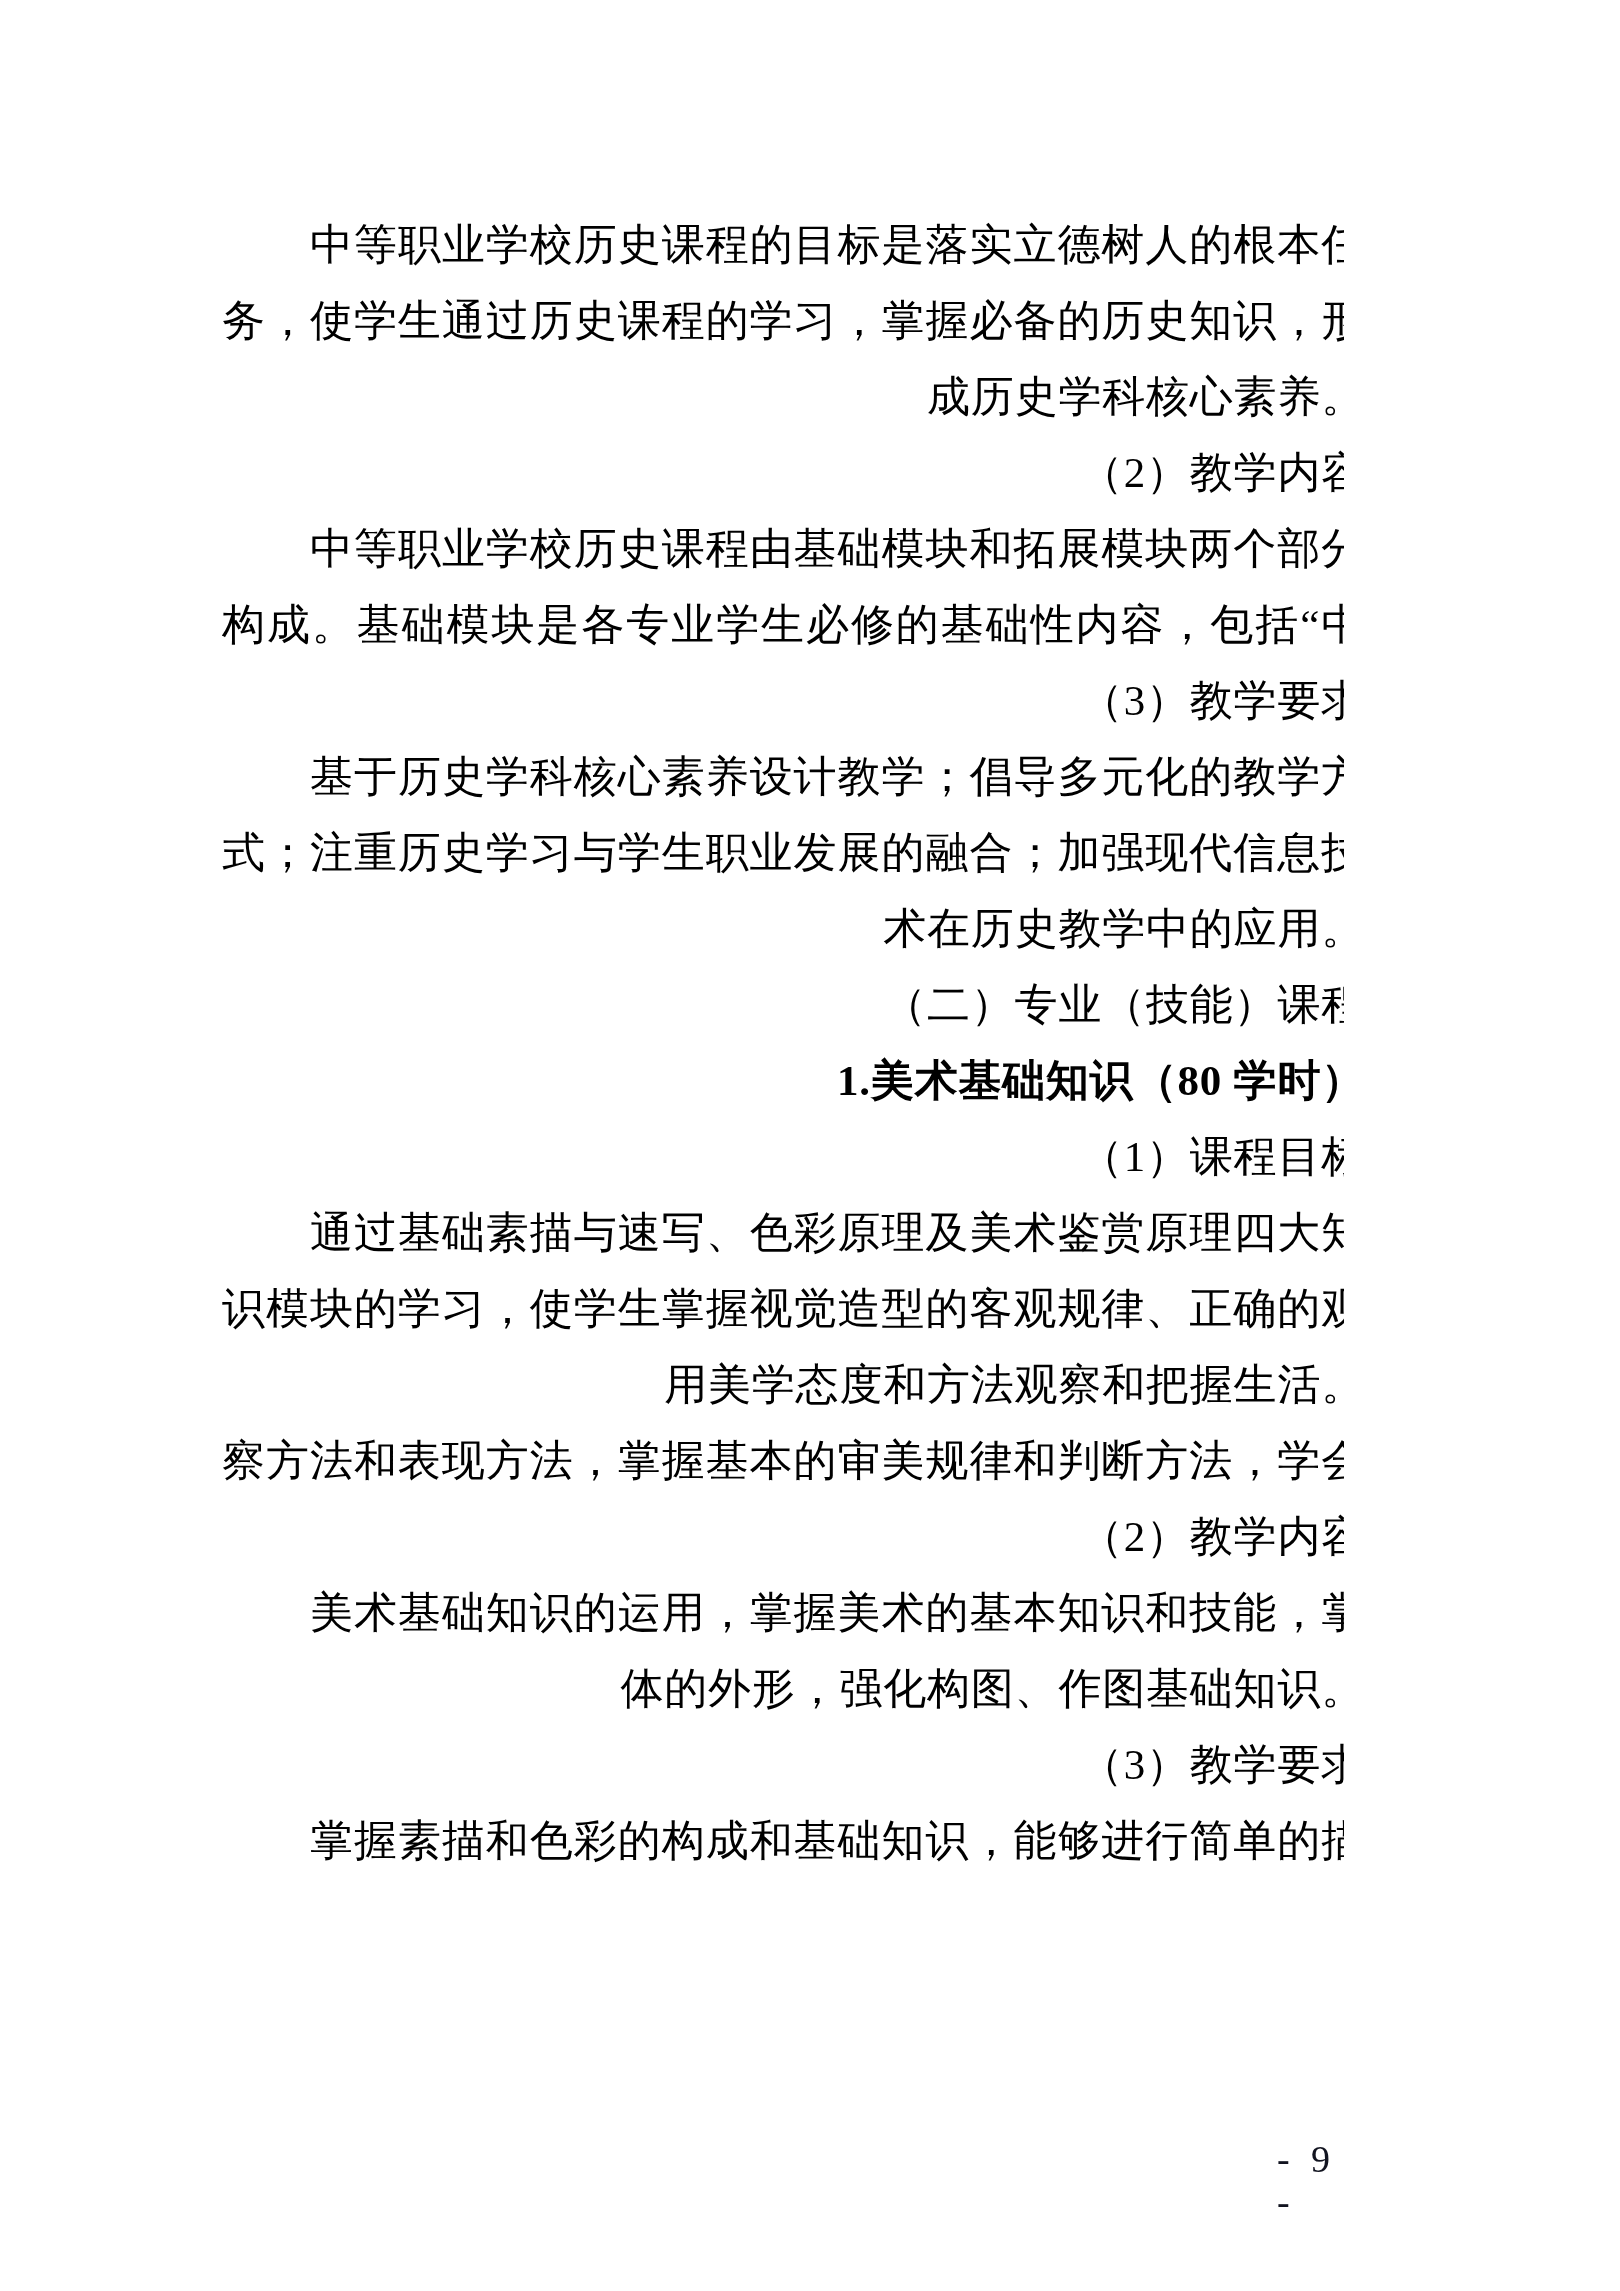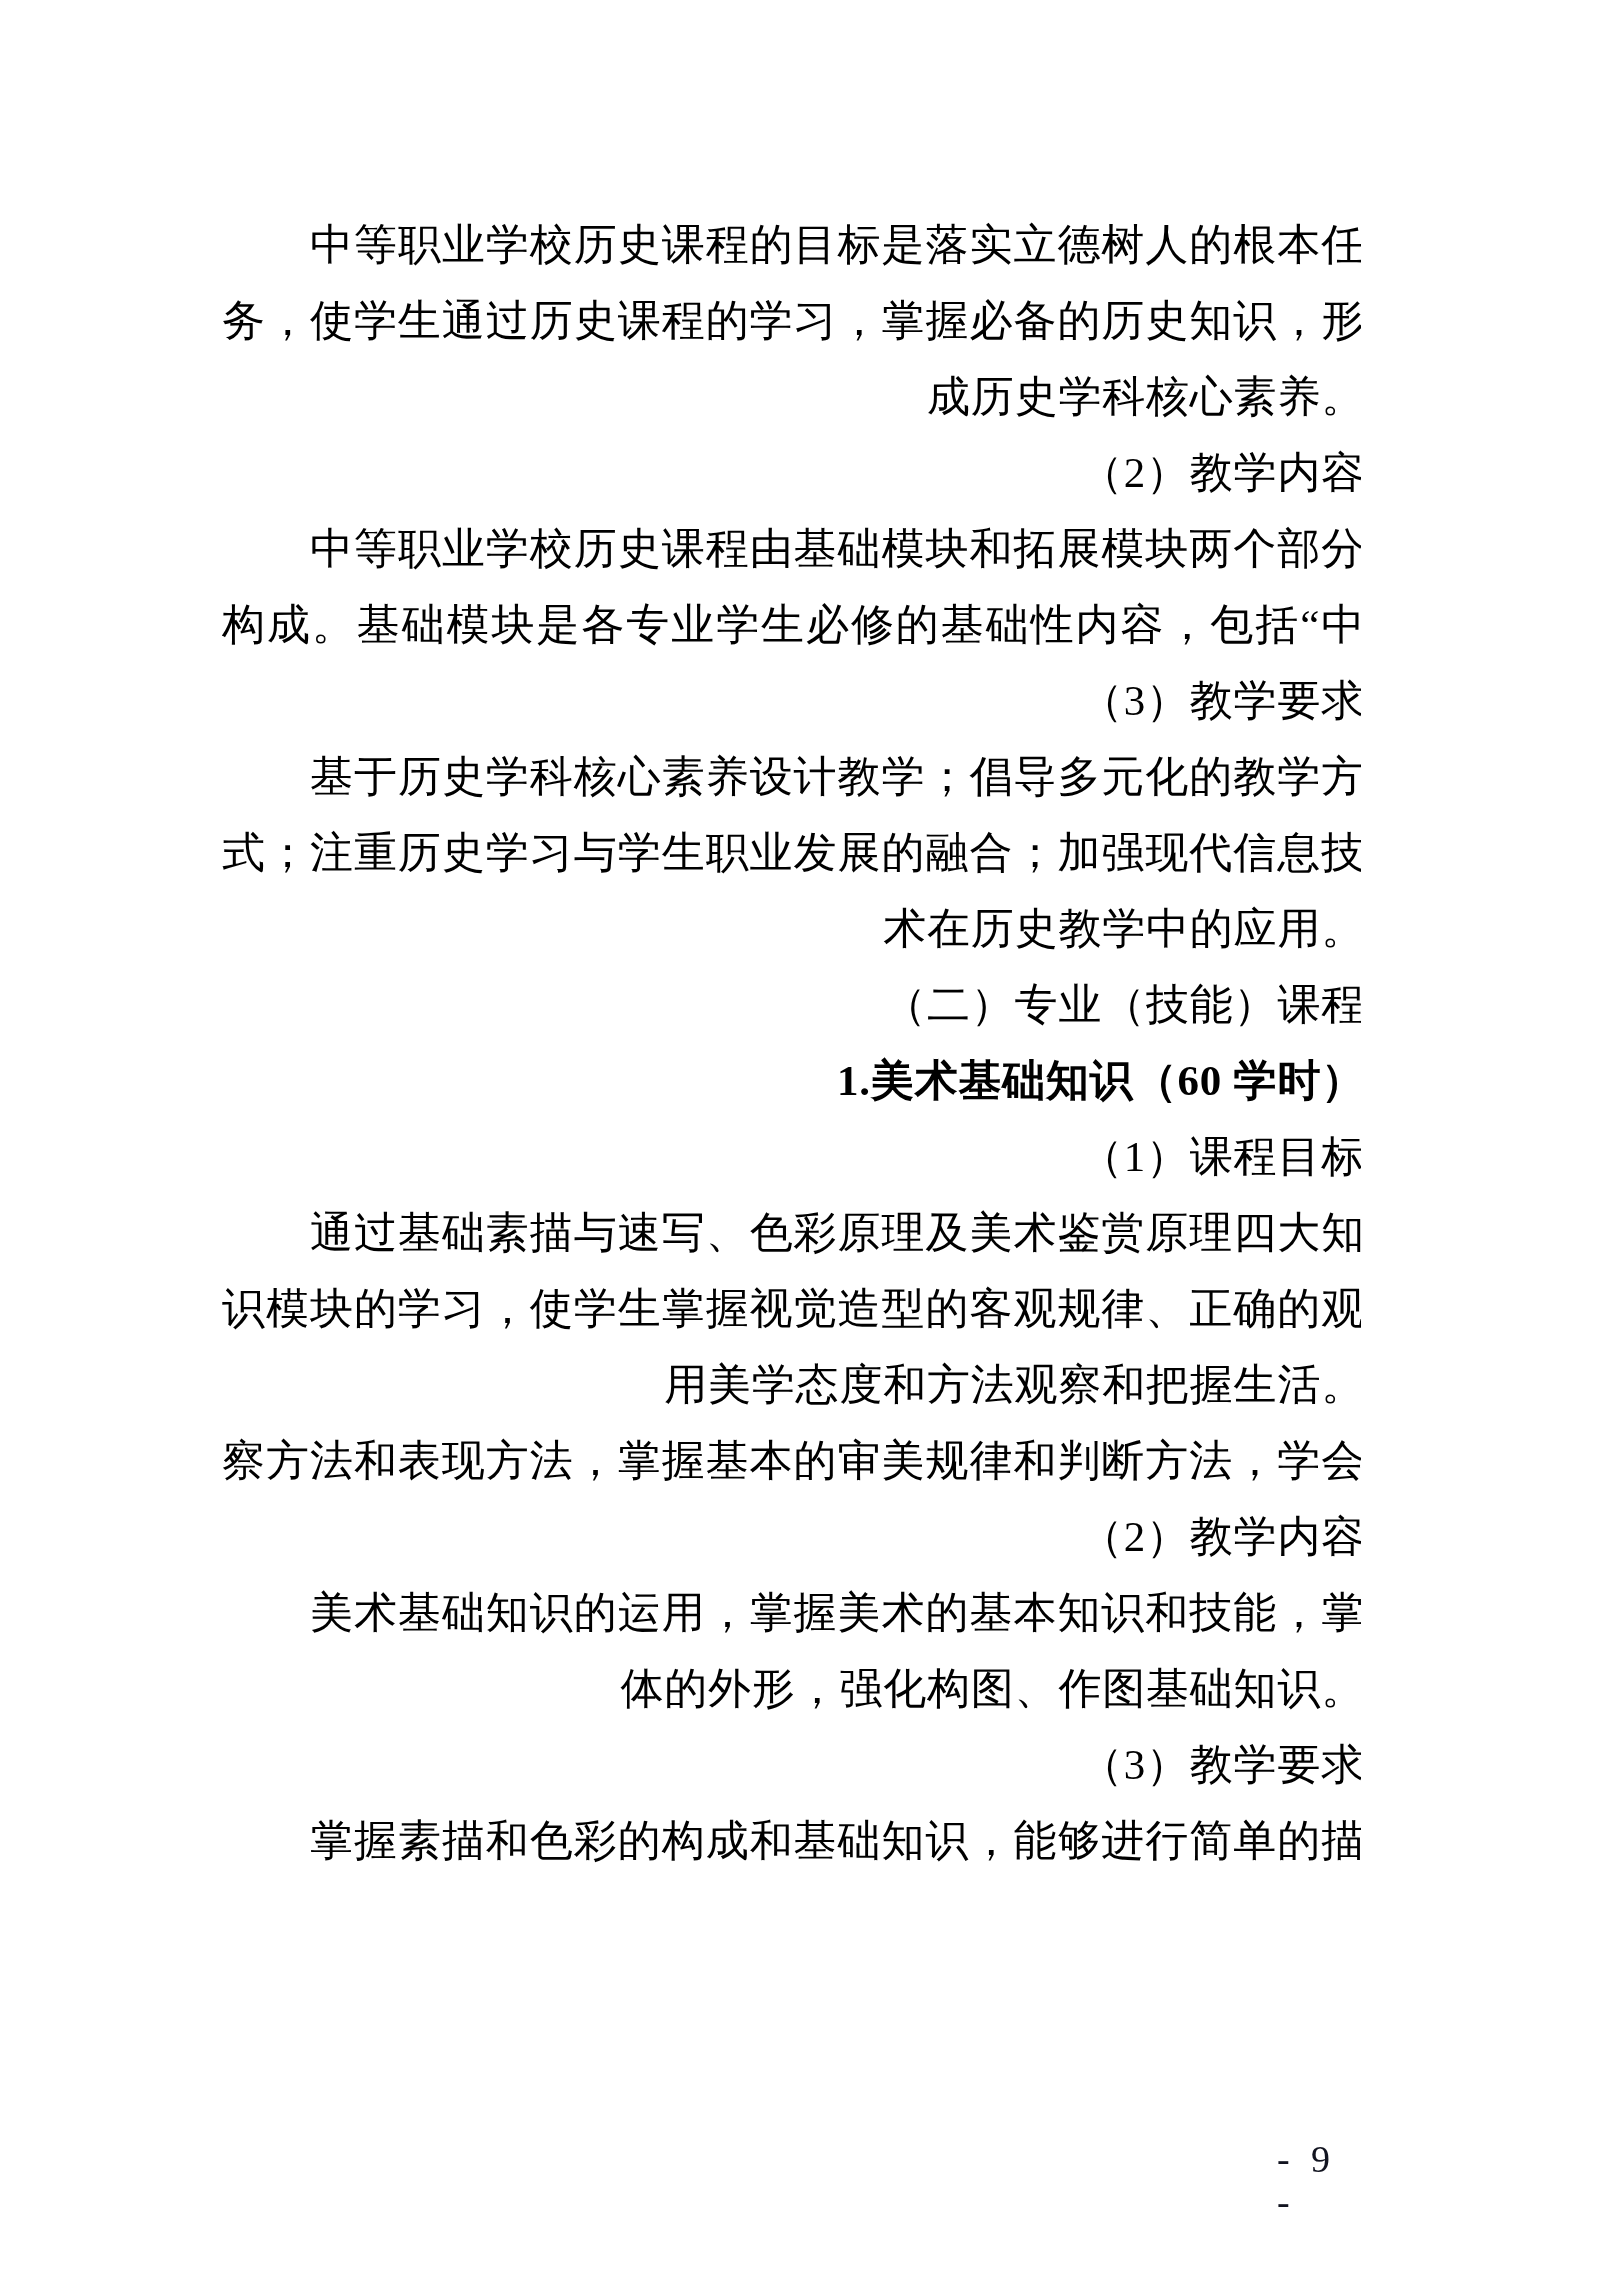--- a/index.html
+++ b/index.html
@@ -8,21 +8,20 @@
     background: #ffffff;
   }
   .page {
     position: relative;
     width: 1344px;
     height: 2292px;
     background: #ffffff;
     color: #000000;
     font-family: "Liberation Serif", "DejaVu Serif", serif;
     overflow: hidden;
-    padding-left: 17px;
   }
   .text-block {
     position: absolute;
     left: 222px;
     top: 207px;
     width: 1143px;
     font-size: 43px;
     line-height: 76px;
     letter-spacing: 0.8px;
   }
@@ -63,21 +62,21 @@
     <span class="line j">务，使学生通过历史课程的学习，掌握必备的历史知识，形</span>
     <span class="line">成历史学科核心素养。</span>
     <span class="line indent">（2）教学内容</span>
     <span class="line indent j">中等职业学校历史课程由基础模块和拓展模块两个部分</span>
     <span class="line j">构成。基础模块是各专业学生必修的基础性内容，包括“中</span>
     <span class="line indent">（3）教学要求</span>
     <span class="line indent j">基于历史学科核心素养设计教学；倡导多元化的教学方</span>
     <span class="line j">式；注重历史学习与学生职业发展的融合；加强现代信息技</span>
     <span class="line">术在历史教学中的应用。</span>
     <span class="line indent">（二）专业（技能）课程</span>
-    <span class="line indent bold">1.美术基础知识（60 学时）</span>
+    <span class="line indent bold">1.美术基础知识（80 学时）</span>
     <span class="line indent">（1）课程目标</span>
     <span class="line indent j">通过基础素描与速写、色彩原理及美术鉴赏原理四大知</span>
     <span class="line j">识模块的学习，使学生掌握视觉造型的客观规律、正确的观</span>
     <span class="line">用美学态度和方法观察和把握生活。</span>
     <span class="line j">察方法和表现方法，掌握基本的审美规律和判断方法，学会</span>
     <span class="line indent">（2）教学内容</span>
     <span class="line indent j">美术基础知识的运用，掌握美术的基本知识和技能，掌</span>
     <span class="line">体的外形，强化构图、作图基础知识。</span>
     <span class="line indent">（3）教学要求</span>
     <span class="line indent j">掌握素描和色彩的构成和基础知识，能够进行简单的描</span>

